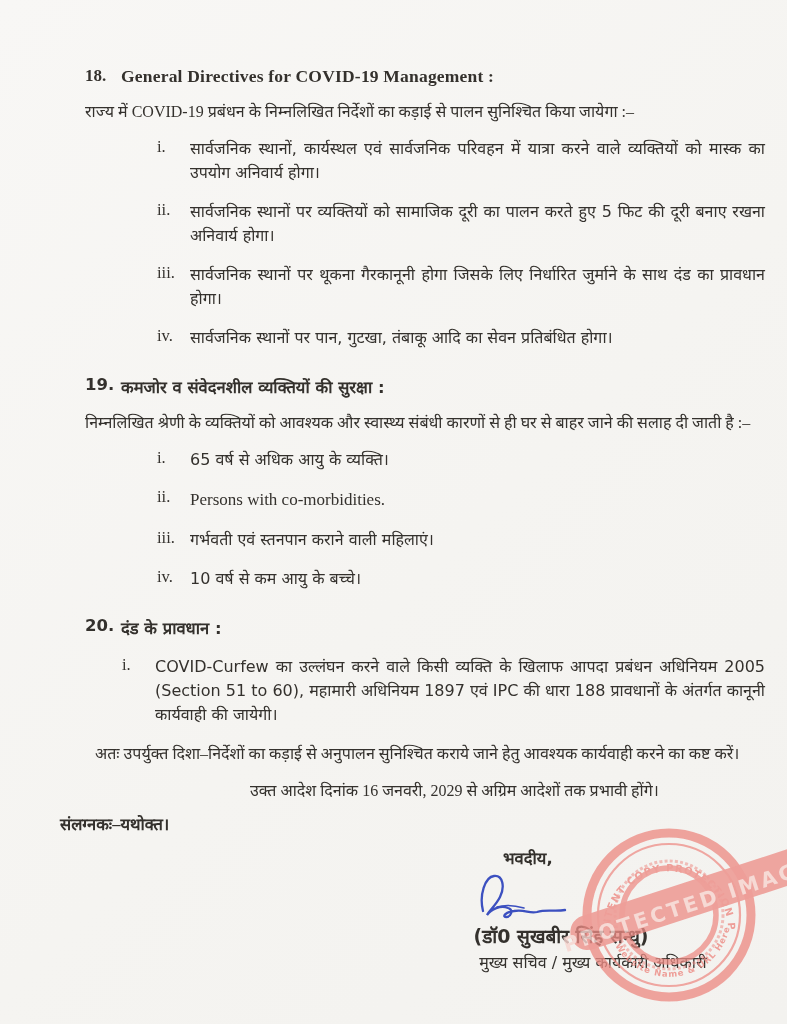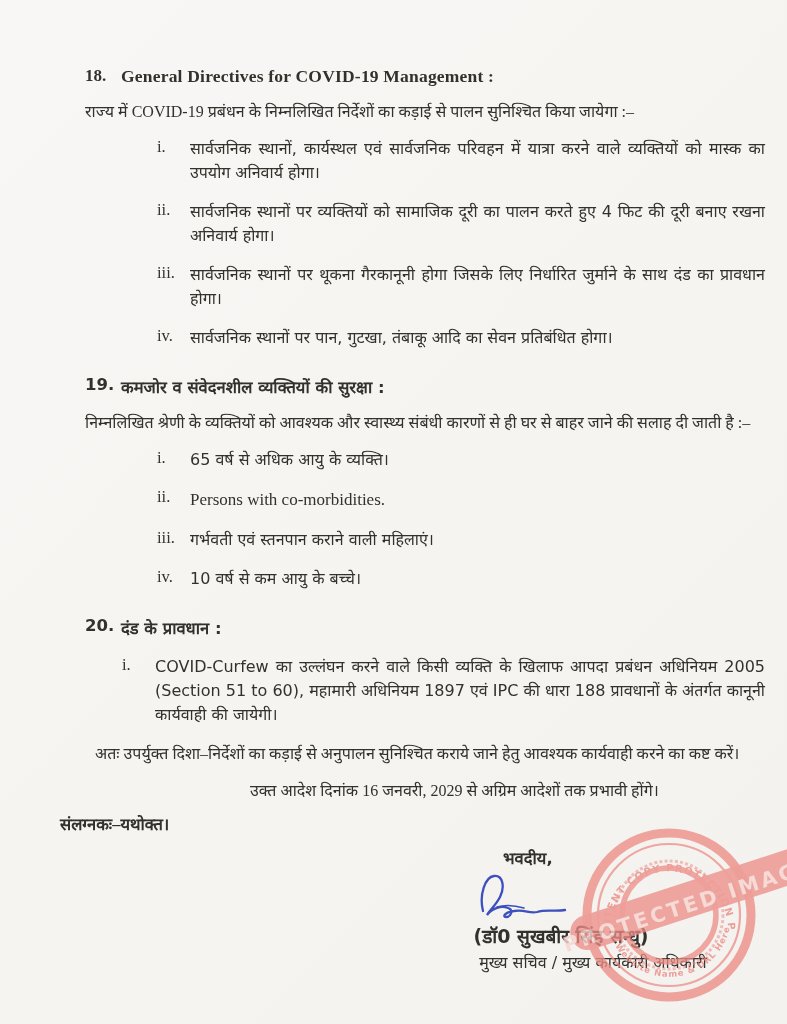--- a/index.html
+++ b/index.html
@@ -50,21 +50,21 @@
       <span class="sec-title-en">General Directives for COVID-19 Management :</span>
     </div>
     <p class="para">राज्य में COVID-19 प्रबंधन के निम्नलिखित निर्देशों का कड़ाई से पालन सुनिश्चित किया जायेगा :–</p>
 
     <div class="item indent-a">
       <span class="marker">i.</span>
       <span class="txt">सार्वजनिक स्थानों, कार्यस्थल एवं सार्वजनिक परिवहन में यात्रा करने वाले व्यक्तियों को मास्क का उपयोग अनिवार्य होगा।</span>
     </div>
     <div class="item indent-a">
       <span class="marker">ii.</span>
-      <span class="txt">सार्वजनिक स्थानों पर व्यक्तियों को सामाजिक दूरी का पालन करते हुए 4 फिट की दूरी बनाए रखना अनिवार्य होगा।</span>
+      <span class="txt">सार्वजनिक स्थानों पर व्यक्तियों को सामाजिक दूरी का पालन करते हुए 5 फिट की दूरी बनाए रखना अनिवार्य होगा।</span>
     </div>
     <div class="item indent-a">
       <span class="marker">iii.</span>
       <span class="txt">सार्वजनिक स्थानों पर थूकना गैरकानूनी होगा जिसके लिए निर्धारित जुर्माने के साथ दंड का प्रावधान होगा।</span>
     </div>
     <div class="item indent-a">
       <span class="marker">iv.</span>
       <span class="txt">सार्वजनिक स्थानों पर पान, गुटखा, तंबाकू आदि का सेवन प्रतिबंधित होगा।</span>
     </div>
 

